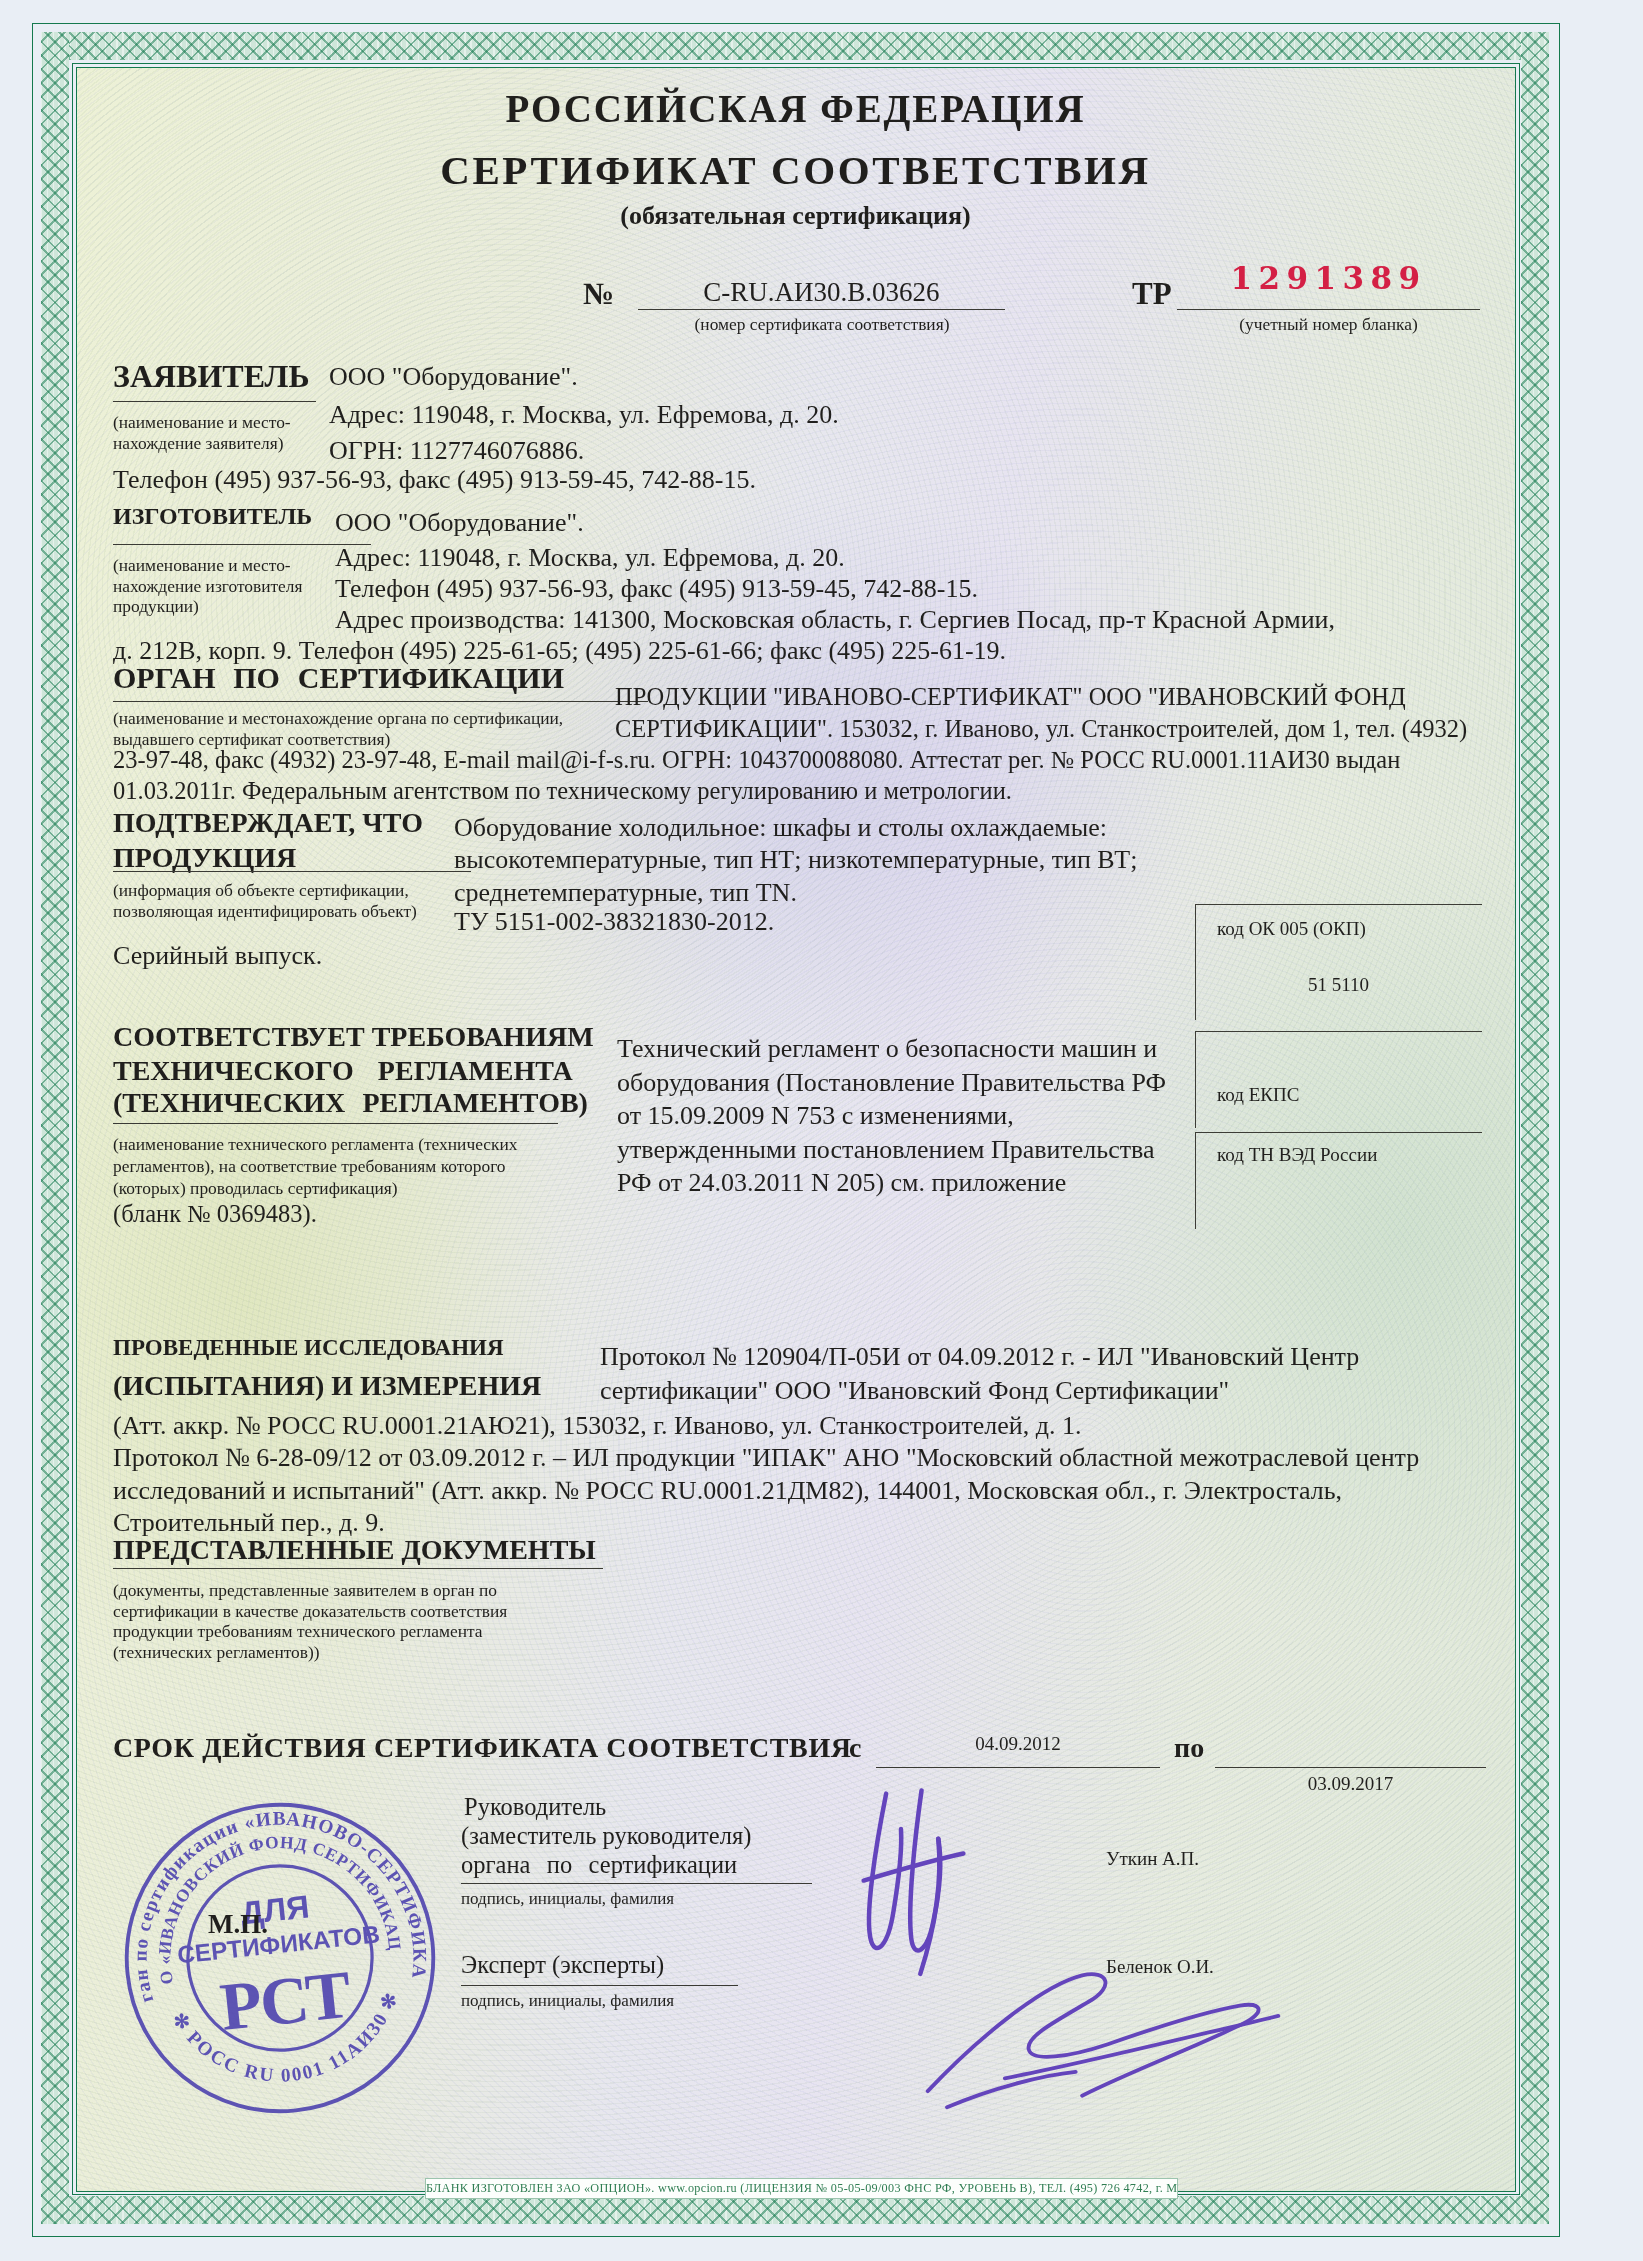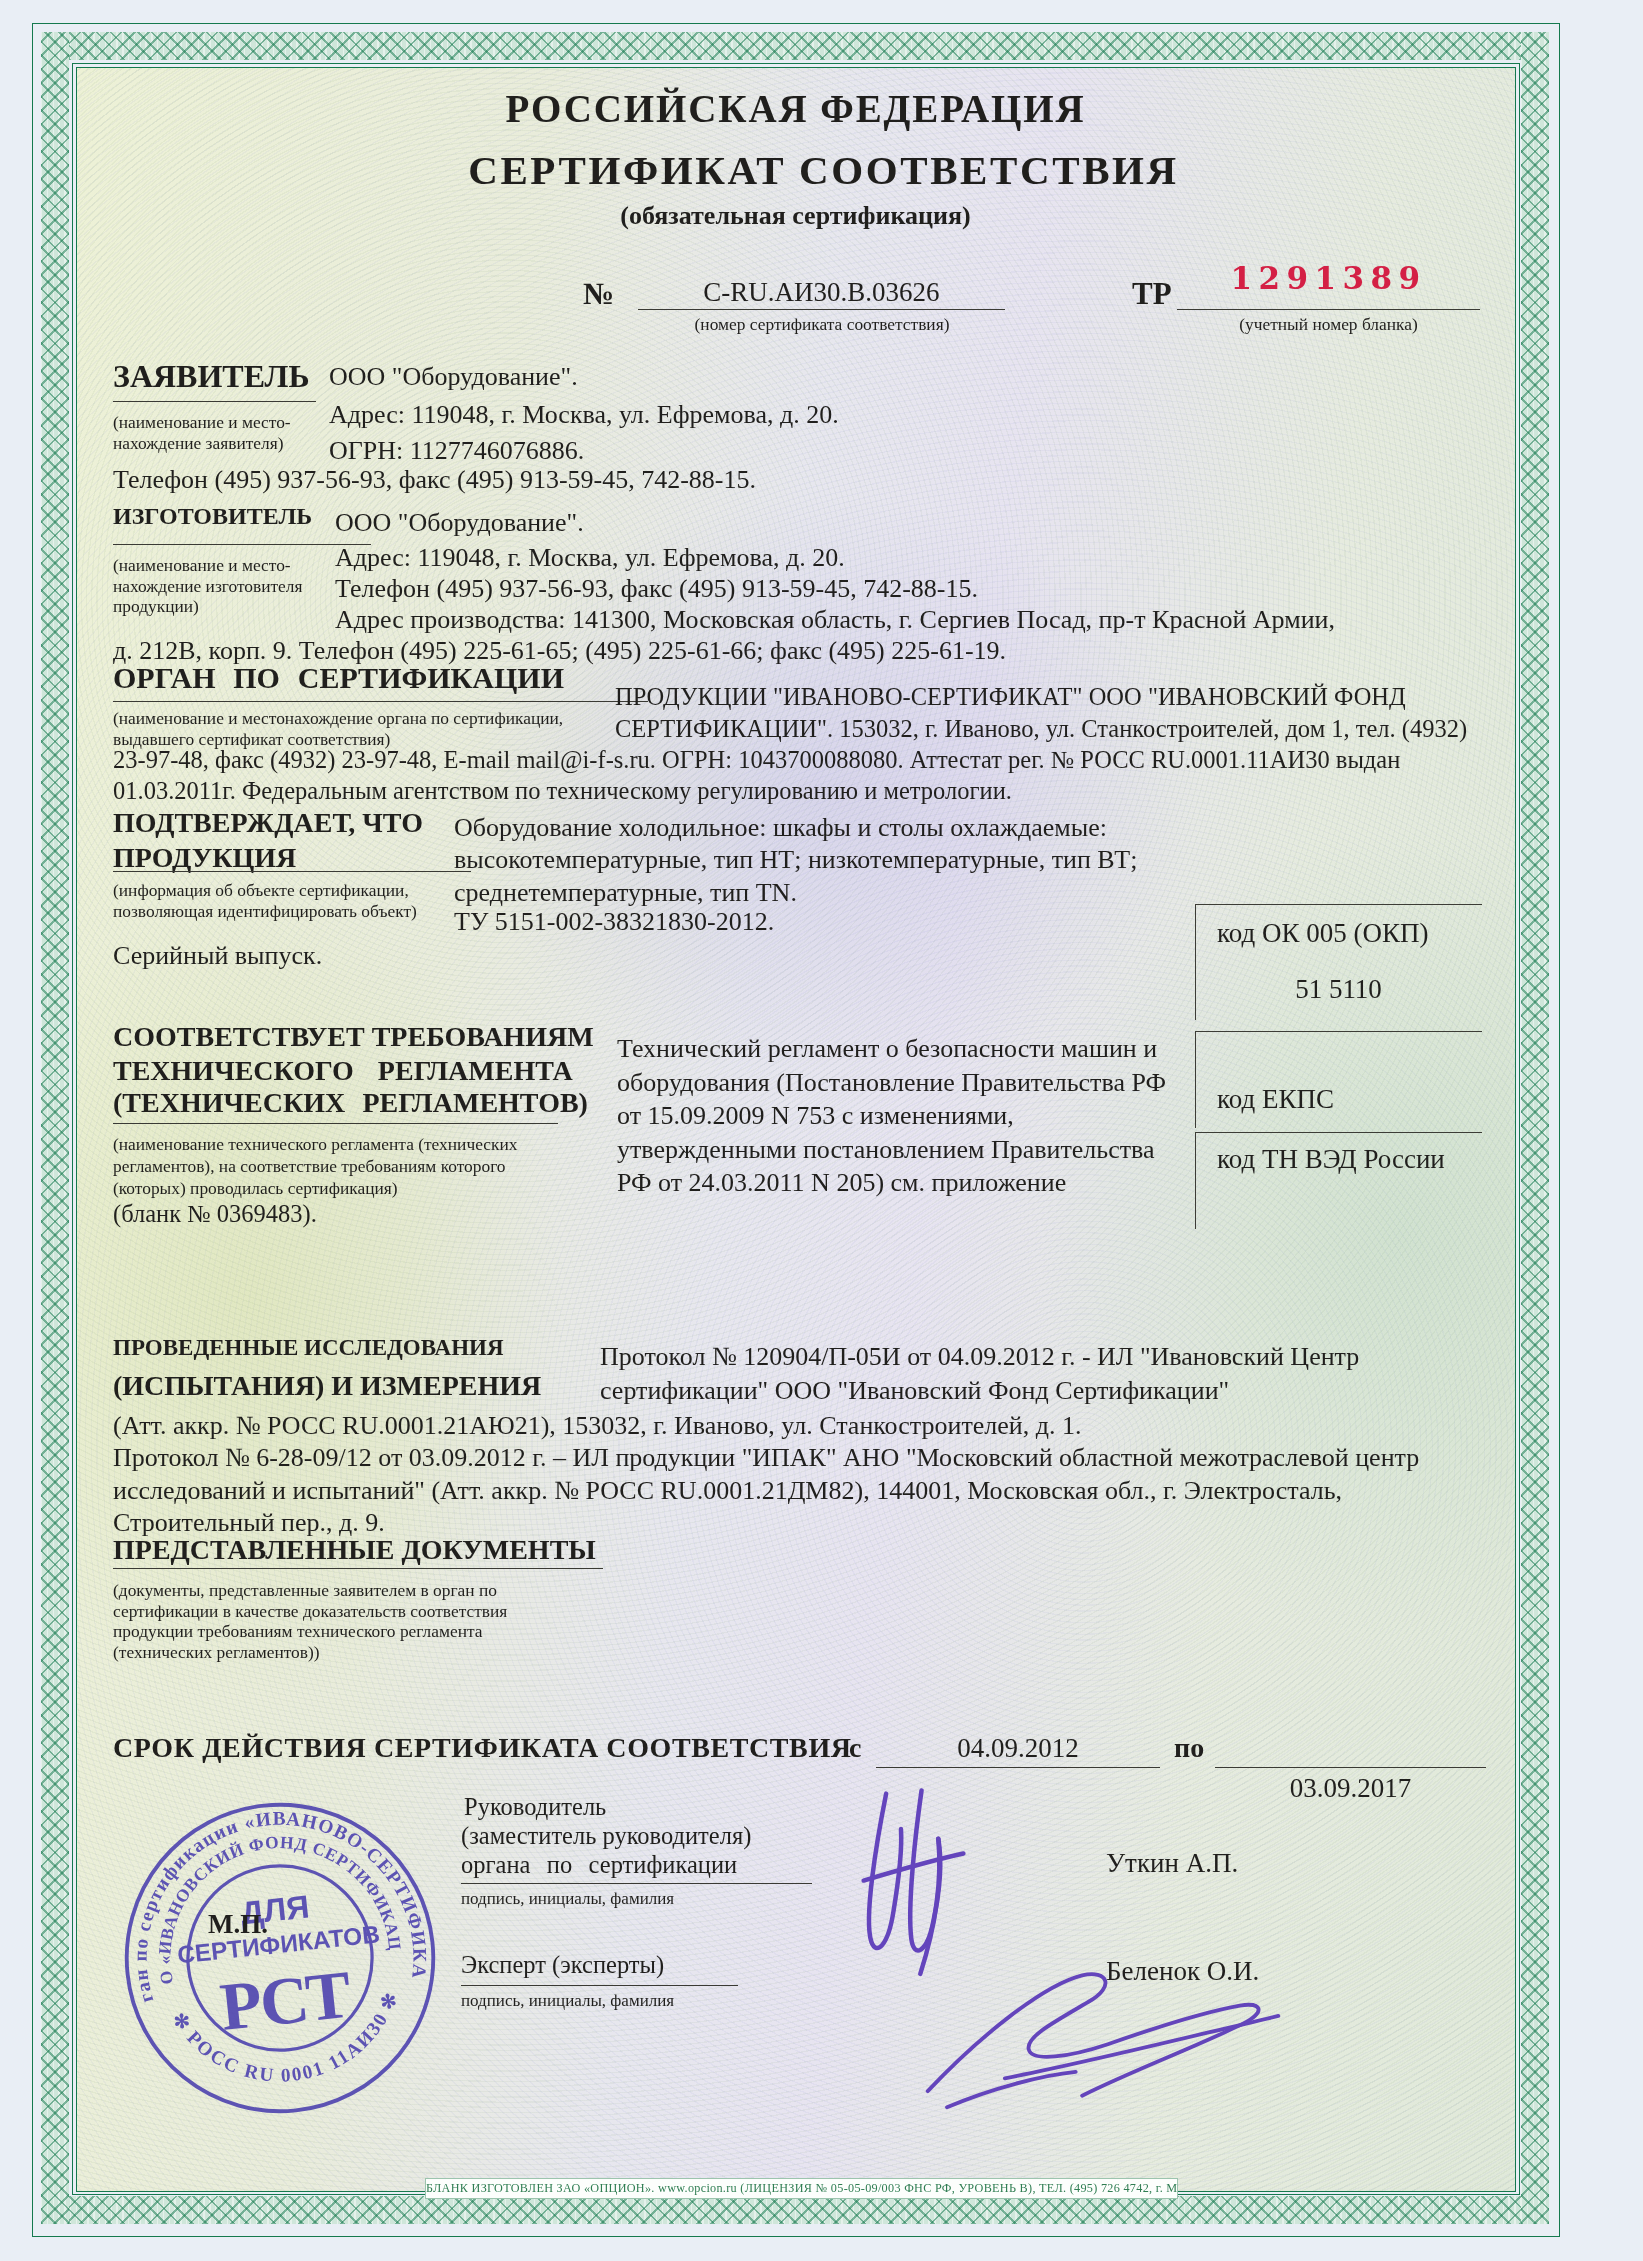--- a/index.html
+++ b/index.html
@@ -26,21 +26,21 @@
       radial-gradient(ellipse 580px 451px at 52% 34%, rgba(130,120,210,0.16), transparent 65%),
       radial-gradient(ellipse 451px 580px at 12% 58%, rgba(185,205,95,0.20), transparent 70%),
       radial-gradient(ellipse 516px 580px at 92% 55%, rgba(110,180,140,0.16), transparent 70%),
       repeating-radial-gradient(circle at 30% 25%, rgba(100,140,90,0.07) 0 1.3px, transparent 1.3px 5.2px),
       repeating-radial-gradient(circle at 70% 65%, rgba(100,110,200,0.06) 0 1.3px, transparent 1.3px 5.8px),
       linear-gradient(97deg,#edf1d6 0%,#e9ecdb 28%,#e7e7ee 46%,#e7e4f0 58%,#e6ebdf 78%,#e0e9d9 100%);}
   
   .abs{position:absolute;}
   .b{font-weight:bold;}
   .t40{font-size:26px;line-height:1.15;}
-  .t42{font-size:27px;}
+  .t42{font-size:19px;}
   .t38{font-size:24.5px;}
   .small{font-size:17.4px;line-height:1.18;}
   .cap{font-size:17.4px;}
   .hline{position:absolute;border-top:1.3px solid #3a3a34;}
   .center{text-align:center;}
   .red{color:#d42045;letter-spacing:6.4px;font-weight:bold;}
   .ws{word-spacing:10.3px;}
   .ws2{word-spacing:17px;}
   .codebox-line{position:absolute;border-top:1.3px solid #3c3c36;}
   .codebox-vline{position:absolute;border-left:1.3px solid #3c3c36;}
@@ -57,21 +57,21 @@
 
   <div class="frame-outer"></div>
   <div class="zz" style="left:41px;top:32px;width:1508px;height:28px;"></div>
   <div class="zz" style="left:41px;top:2196px;width:1508px;height:28px;"></div>
   <div class="zz" style="left:41px;top:32px;width:28px;height:2192px;"></div>
   <div class="zz" style="left:1521px;top:32px;width:28px;height:2192px;"></div>
   <div class="frame-mid"></div>
   <div class="frame-in"></div>
 
   <div class="abs b center" style="left:77px;top:86px;width:1437px;font-size:39px;letter-spacing:1.9px;">РОССИЙСКАЯ ФЕДЕРАЦИЯ</div>
-  <div class="abs b center" style="left:77px;top:146px;width:1437px;font-size:41px;letter-spacing:2.6px;margin-left:28px;">СЕРТИФИКАТ СООТВЕТСТВИЯ</div>
+  <div class="abs b center" style="left:77px;top:146px;width:1437px;font-size:41px;letter-spacing:2.6px;">СЕРТИФИКАТ СООТВЕТСТВИЯ</div>
   <div class="abs b center" style="left:77px;top:201px;width:1437px;font-size:26px;">(обязательная сертификация)</div>
 
   <div class="abs b" style="left:583px;top:276px;font-size:31px;">№</div>
   <div class="abs center" style="left:638px;top:277px;width:367px;font-size:27px;">C-RU.АИ30.В.03626</div>
   <div class="hline" style="left:638px;top:309px;width:367px;"></div>
   <div class="abs center cap" style="left:606px;top:314px;width:432px;">(номер сертификата соответствия)</div>
 
   <div class="abs b" style="left:1132px;top:276px;font-size:31px;">ТР</div>
   <div class="abs center red" style="left:1177px;top:260px;width:303px;font-size:31px;font-family:'DejaVu Serif',serif;">1291389</div>
   <div class="hline" style="left:1177px;top:309px;width:303px;"></div>

